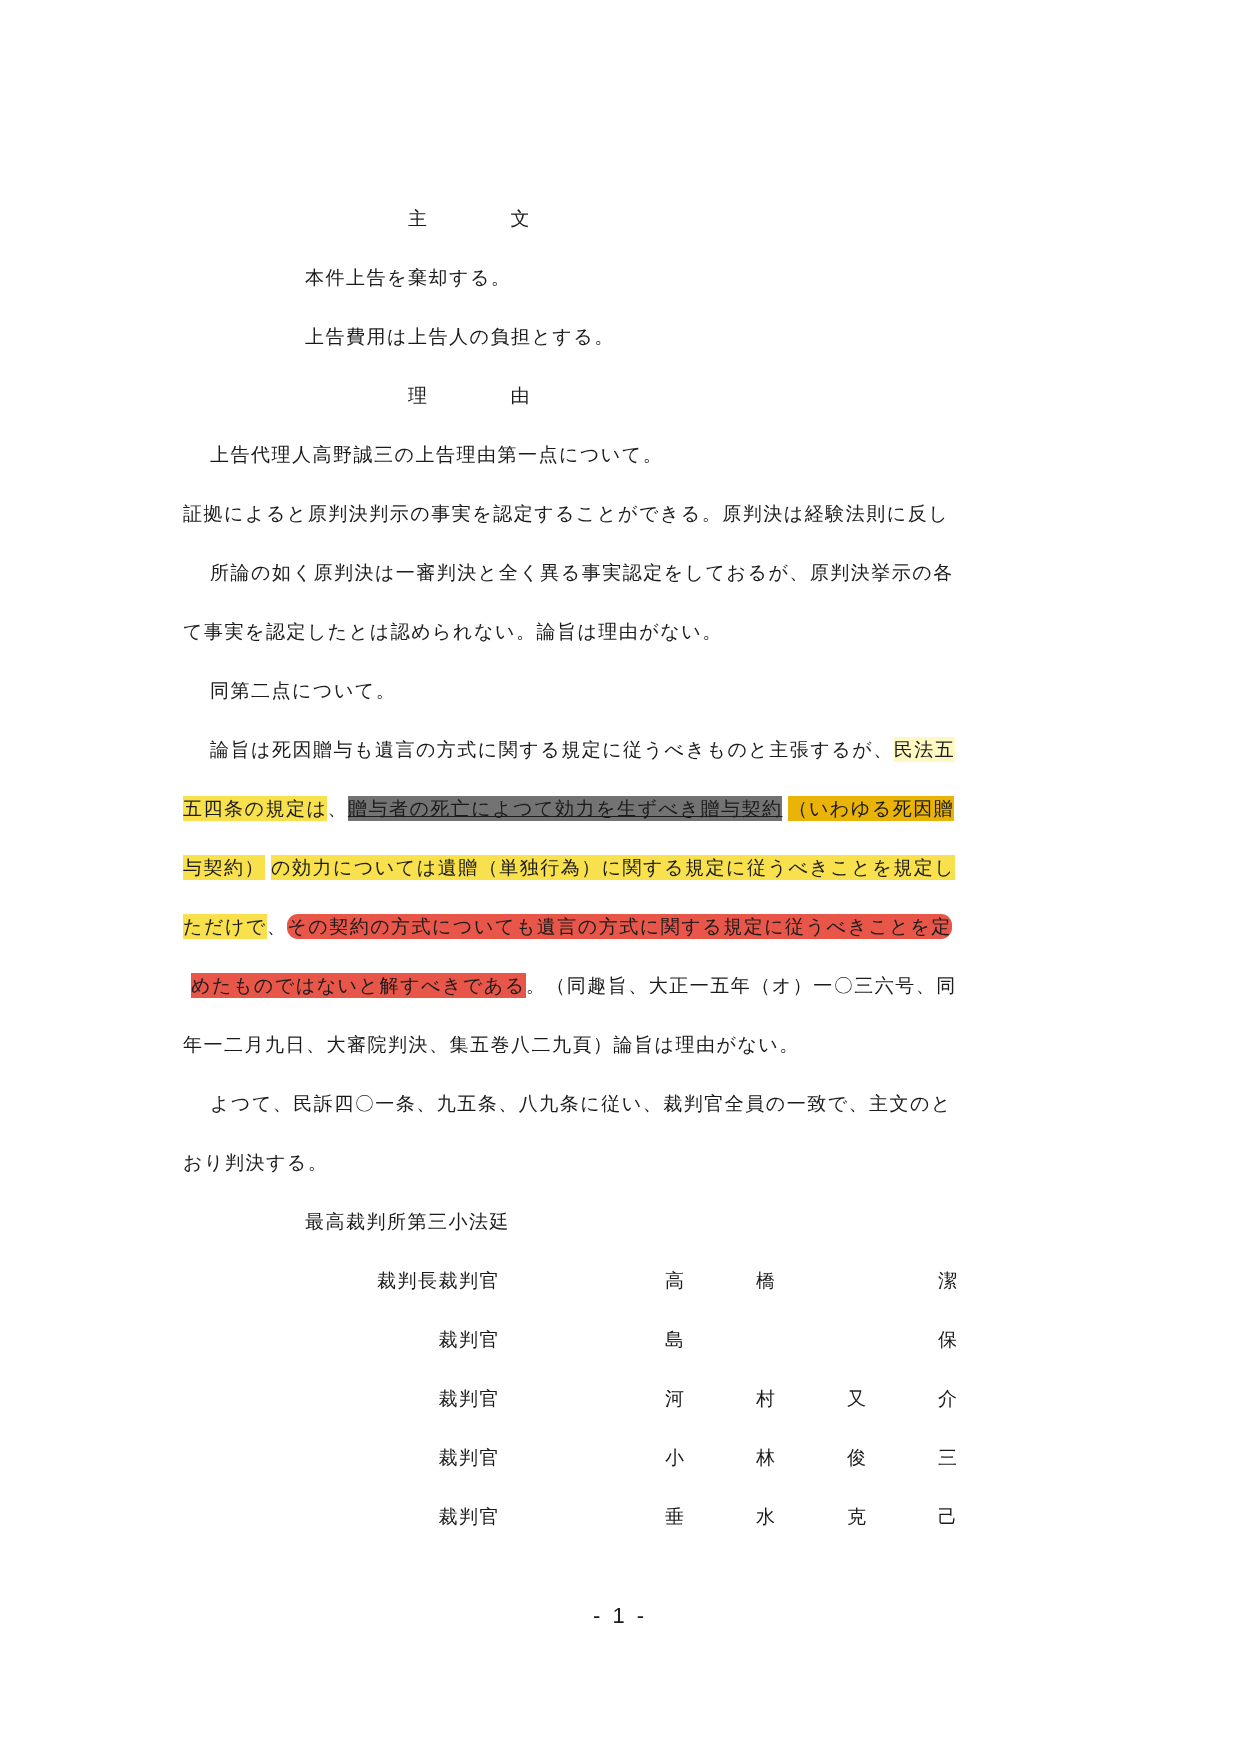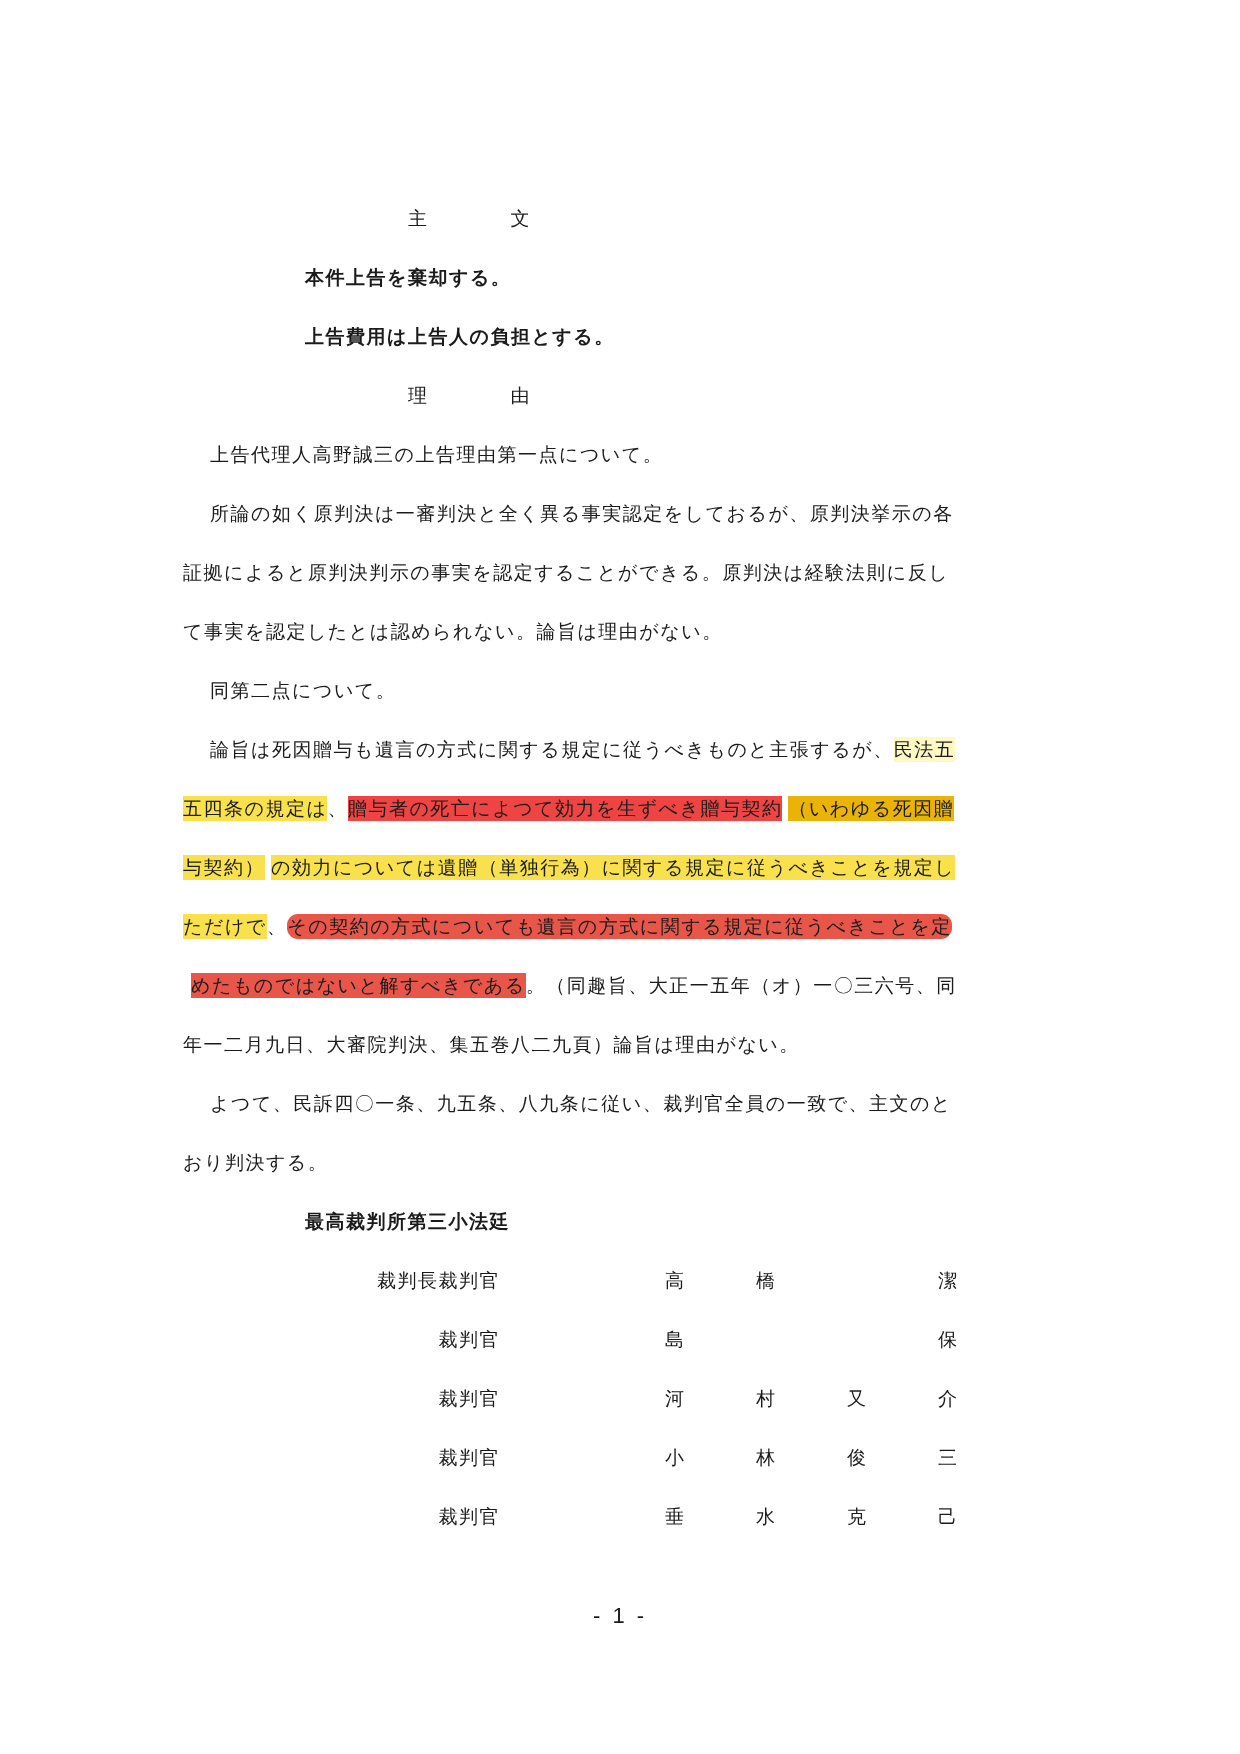--- a/index.html
+++ b/index.html
@@ -20,21 +20,21 @@
     width: 1010px;
     font-size: 19px;
     letter-spacing: 1.5px;
   }
   .line {
     height: 59px;
     line-height: 59px;
     white-space: pre;
   }
   .line.para    { padding-left: 27px;  }   
-  .line.block   { padding-left: 122px; font-weight: bold; }   
+  .line.block   { padding-left: 122px; }   
   .line.heading { padding-left: 225px; }   
   .seg          { padding: 2px 0; }
   .seg.gap      { margin-left: 6px; }
   .judge-role   { display: inline-block; width: 317px; text-align: right; }
   .judge-name   { display: inline-block; margin-left: 165px; }
   .judge-char   { display: inline-block; width: 91px; }
   .pageno {
     position: absolute;
     left: 0; right: 0;
     top: 1603px;
@@ -48,26 +48,26 @@
 </head>
 <body>
 
 <div class="page">
   <div class="doc" id="doc-lines">
       <div class="line heading"><span class="seg">主　　　　文</span></div>
       <div class="line block"><span class="seg">本件上告を棄却する。</span></div>
       <div class="line block"><span class="seg">上告費用は上告人の負担とする。</span></div>
       <div class="line heading"><span class="seg">理　　　　由</span></div>
       <div class="line para"><span class="seg">上告代理人高野誠三の上告理由第一点について。</span></div>
+      <div class="line cont"><span class="seg">証拠によると原判決判示の事実を認定することができる。原判決は経験法則に反し</span></div>
       <div class="line para"><span class="seg">所論の如く原判決は一審判決と全く異る事実認定をしておるが、原判決挙示の各</span></div>
-      <div class="line cont"><span class="seg">証拠によると原判決判示の事実を認定することができる。原判決は経験法則に反し</span></div>
       <div class="line cont"><span class="seg">て事実を認定したとは認められない。論旨は理由がない。</span></div>
       <div class="line para"><span class="seg">同第二点について。</span></div>
       <div class="line para"><span class="seg">論旨は死因贈与も遺言の方式に関する規定に従うべきものと主張するが、</span><span class="seg" style="background-color: #fef9c3; text-align: center;">民法五</span></div>
-      <div class="line cont"><span class="seg" style="background-color: rgb(248, 225, 76);">五四条の規定は</span><span class="seg">、</span><span class="seg" style="background-color: #ef4444;">贈与者の死亡によつて効力を生ずべき贈与契約</span><span class="seg gap" style="background-color: #eab308;">（いわゆる死因贈</span></div>
+      <div class="line cont"><span class="seg" style="background-color: rgb(248, 225, 76);">五四条の規定は</span><span class="seg">、</span><span class="seg" style="background-color: #737373; text-decoration: underline;">贈与者の死亡によつて効力を生ずべき贈与契約</span><span class="seg gap" style="background-color: #eab308;">（いわゆる死因贈</span></div>
       <div class="line cont"><span class="seg" style="background-color: rgb(248, 225, 76);">与契約）</span><span class="seg gap" style="background-color: rgb(248, 225, 76);">の効力については遺贈（単独行為）に関する規定に従うべきことを規定し</span></div>
       <div class="line cont"><span class="seg" style="background-color: rgb(248, 225, 76);">ただけで</span><span class="seg">、</span><span class="seg" style="background-color: rgb(232, 86, 74); border-radius: 11px;">その契約の方式についても遺言の方式に関する規定に従うべきことを定</span></div>
       <div class="line cont"><span class="seg" style="background-color: rgb(232, 86, 74); margin-left: 8px;">めたものではないと解すべきである</span><span class="seg">。（同趣旨、大正一五年（オ）一〇三六号、同</span></div>
       <div class="line cont"><span class="seg">年一二月九日、大審院判決、集五巻八二九頁）論旨は理由がない。</span></div>
       <div class="line para"><span class="seg">よつて、民訴四〇一条、九五条、八九条に従い、裁判官全員の一致で、主文のと</span></div>
       <div class="line cont"><span class="seg">おり判決する。</span></div>
       <div class="line block"><span class="seg">最高裁判所第三小法廷</span></div>
       <div class="line judge-line"><span class="judge-role">裁判長裁判官</span><span class="judge-name"><span class="judge-char">高</span><span class="judge-char">橋</span><span class="judge-char"></span><span class="judge-char">潔</span></span></div>
       <div class="line judge-line"><span class="judge-role">裁判官</span><span class="judge-name"><span class="judge-char">島</span><span class="judge-char"></span><span class="judge-char"></span><span class="judge-char">保</span></span></div>
       <div class="line judge-line"><span class="judge-role">裁判官</span><span class="judge-name"><span class="judge-char">河</span><span class="judge-char">村</span><span class="judge-char">又</span><span class="judge-char">介</span></span></div>

